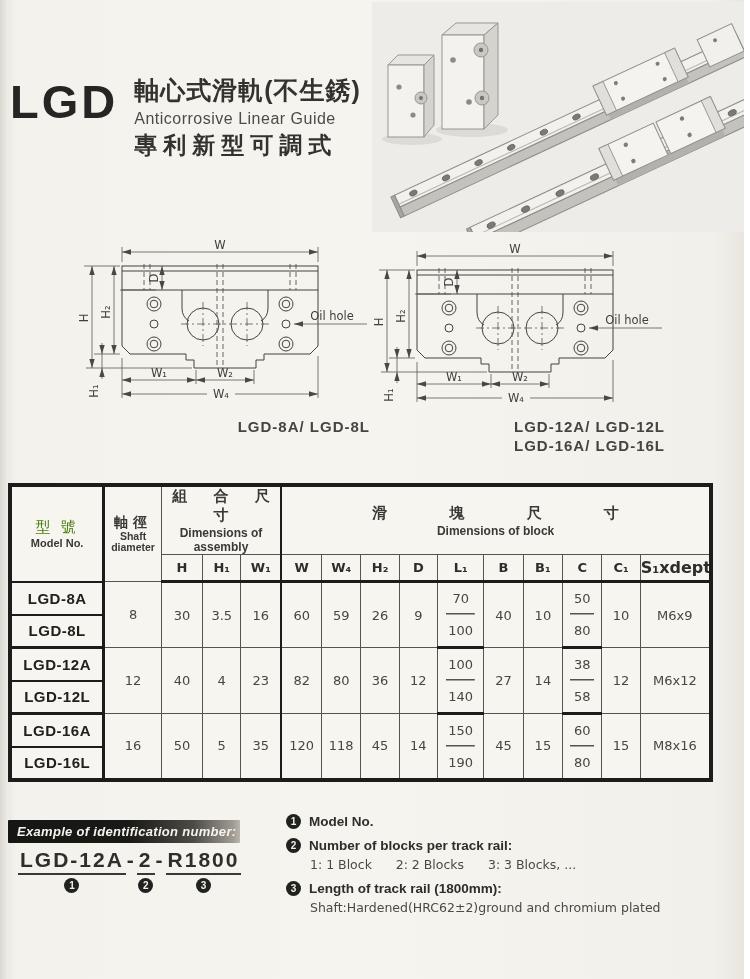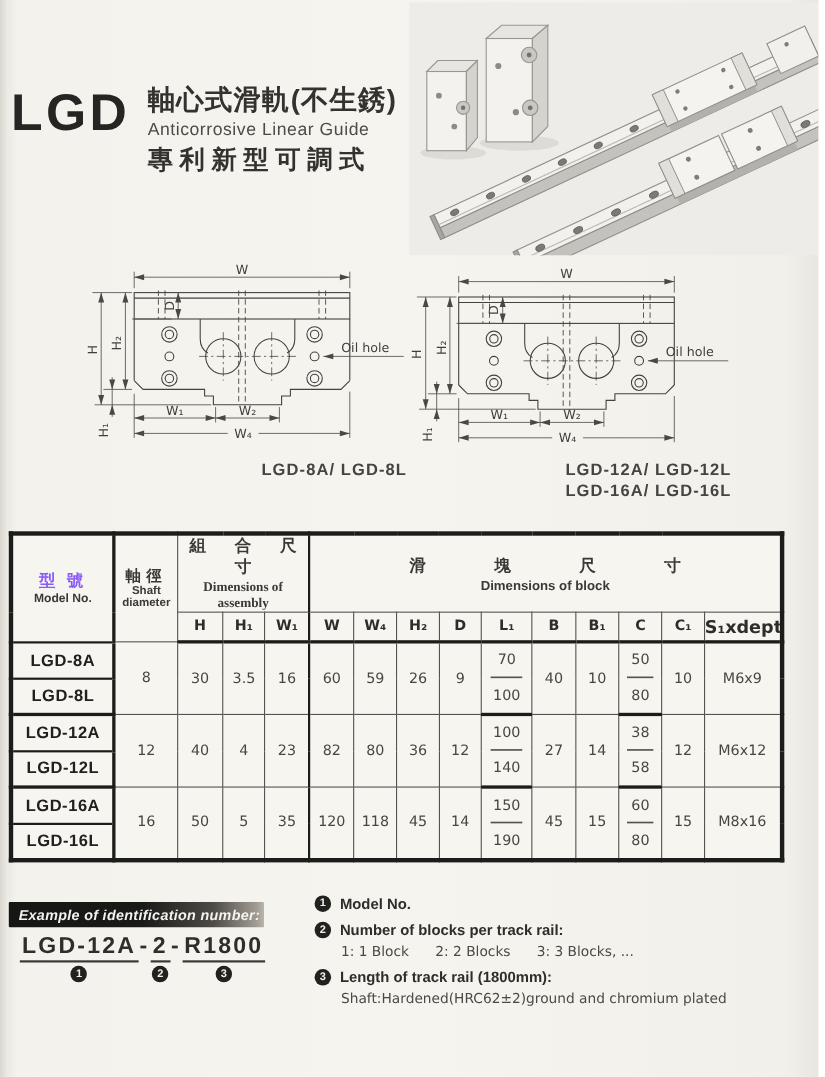--- a/index.html
+++ b/index.html
@@ -27,29 +27,29 @@
   .diagram-caption{ text-align:right; font-size:15px; font-weight:bold; color:#454441; letter-spacing:1px; margin-top:6px;}
   .diagram-caption.two{ line-height:1.25; margin-top:2px;}
   svg text{ font-family:"DejaVu Sans",sans-serif; fill:#403f3c; }
   
   .spec-table-wrap{ position:absolute; left:8px; top:483px; width:707px; }
   table{ border-collapse:collapse; table-layout:fixed; width:705px; background:#f6f5f0; }
   table{ border:4px solid #1c1c1a; }
   th,td{ border:1px solid #55534f; text-align:center; vertical-align:middle; overflow:hidden; }
   thead .h1row th{ height:48px; }
   thead .subhead th{ height:27px; border-bottom:3px solid #1c1c1a; font-family:"DejaVu Sans",sans-serif; font-size:13px; color:#2e2d2b;}
-  .zh{ font-size:15px; font-weight:bold; letter-spacing:3px; color:#8b5cf6;}
+  .zh{ font-size:15px; font-weight:normal; letter-spacing:3px; color:#4d7c0f;}
   .en{ font-size:11px; font-weight:bold; color:#3a3936; }
   .en.sm{ font-size:10.5px; line-height:1.1; }
   .zh2{ font-size:14px; font-weight:bold; letter-spacing:5px; color:#3a3936;}
   .zh-grp{ font-size:15px; font-weight:bold; color:#3a3936; }
   .asmzh{ word-spacing:22px; }
   .blkzh{ word-spacing:58px; }
   .en-grp{ font-size:12px; font-weight:bold; color:#3a3936; margin-top:1px; }
-  th.grp.asm .en-grp{ border-bottom:0;font-family:Liberation Serif, serif; }
+  th.grp.asm .en-grp{ border-bottom:0; }
   th.model-h{ border-right:3px solid #1c1c1a; }
   th.shaft-h{ line-height:1.15; }
   .grp-start{ border-left:2px solid #1c1c1a; }
   tbody td{ height:33px; font-size:13px; color:#47463f; font-family:"DejaVu Sans",sans-serif;}
   td.model-cell{
     border:2px solid #1c1c1a; border-right:3.5px solid #1c1c1a;
     font-family:"Liberation Sans",sans-serif; font-size:15px; font-weight:bold; color:#21201e; letter-spacing:0.5px;
   }
   tr.pair-end td{ border-bottom:3px solid #1c1c1a; }
   td.partial{

